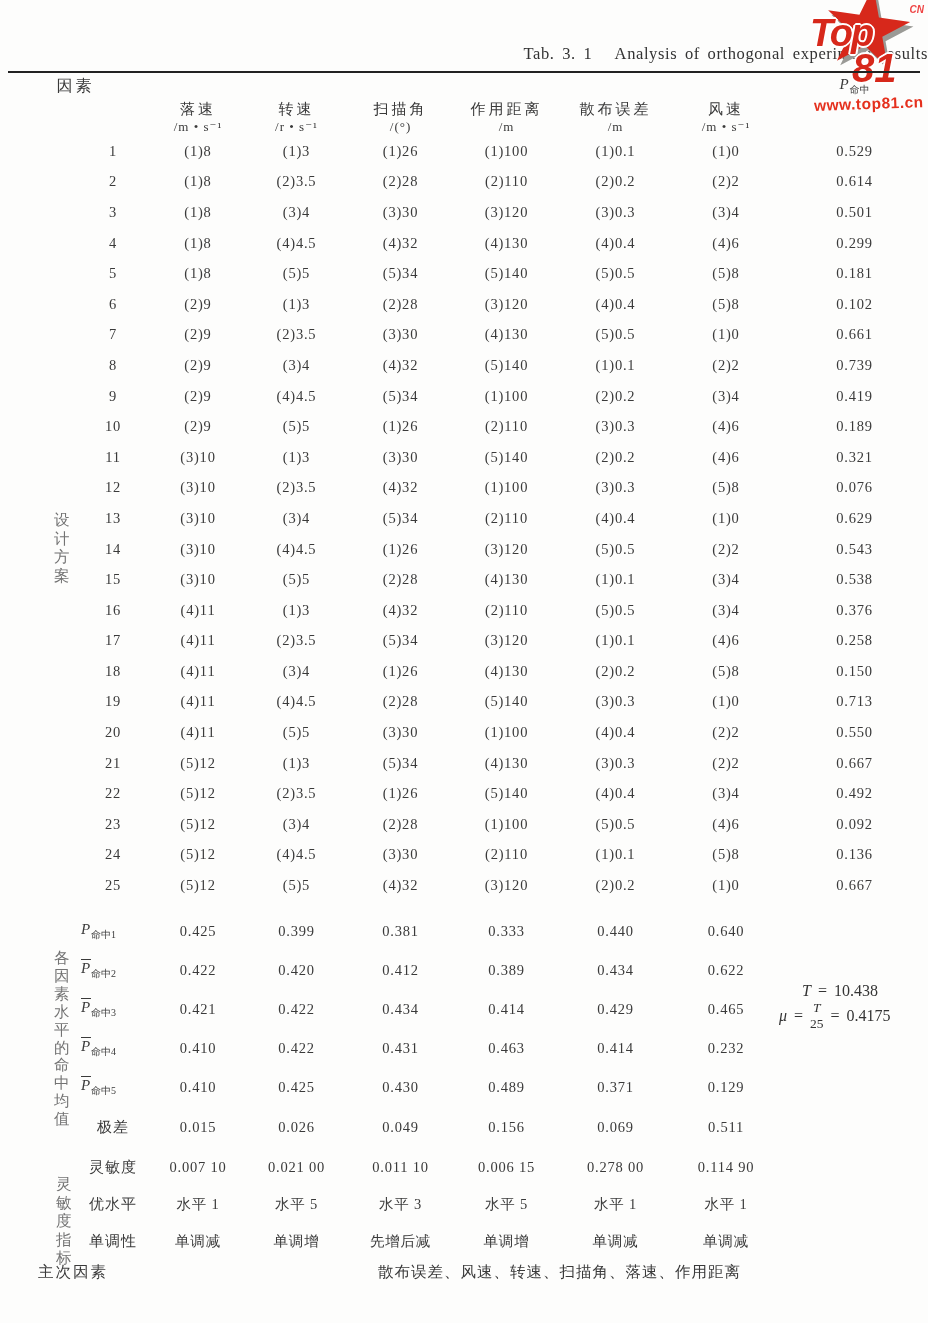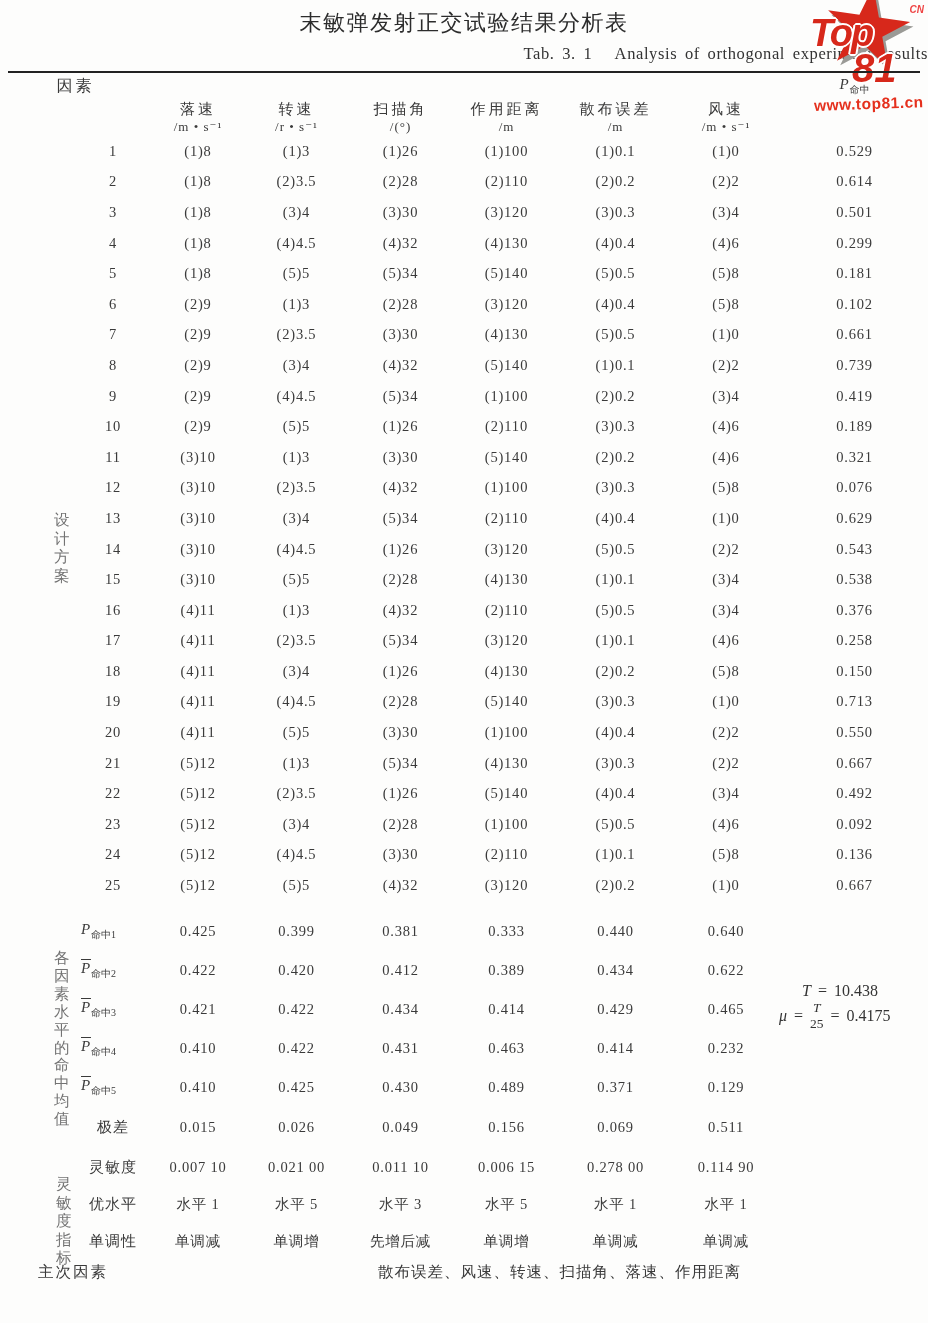--- a/index.html
+++ b/index.html
@@ -81,21 +81,20 @@
   .logo-url{
     position:absolute;top:93px;right:2px;font-size:15.5px;font-weight:bold;color:#e5301d;
     font-family:"Liberation Sans","DejaVu Sans",sans-serif;transform:rotate(-2deg);letter-spacing:.5px;
   }
 </style>
 </head>
 <body>
 
 <div class="sheet">
 
-  <div class="title">末敏弹发射正交试验结果分析表</div>
   <div class="subtitle">Tab. 3. 1   Analysis of orthogonal experiment results</div>
 
   <div class="logo">
     <div class="star">★</div>
     <div class="logo-word logo-top">Top</div>
     <div class="logo-word logo-81">81</div>
     <div class="logo-cn">CN</div>
     <div class="logo-url">www.top81.cn</div>
   </div>
 

